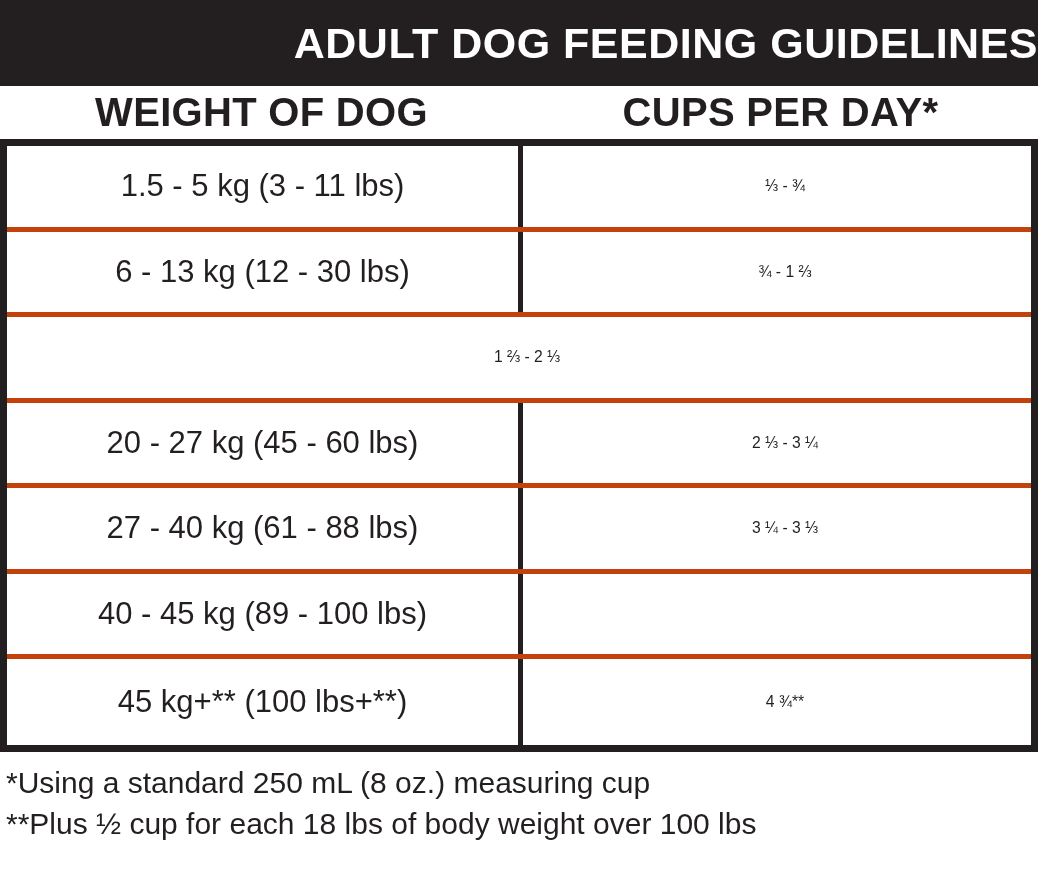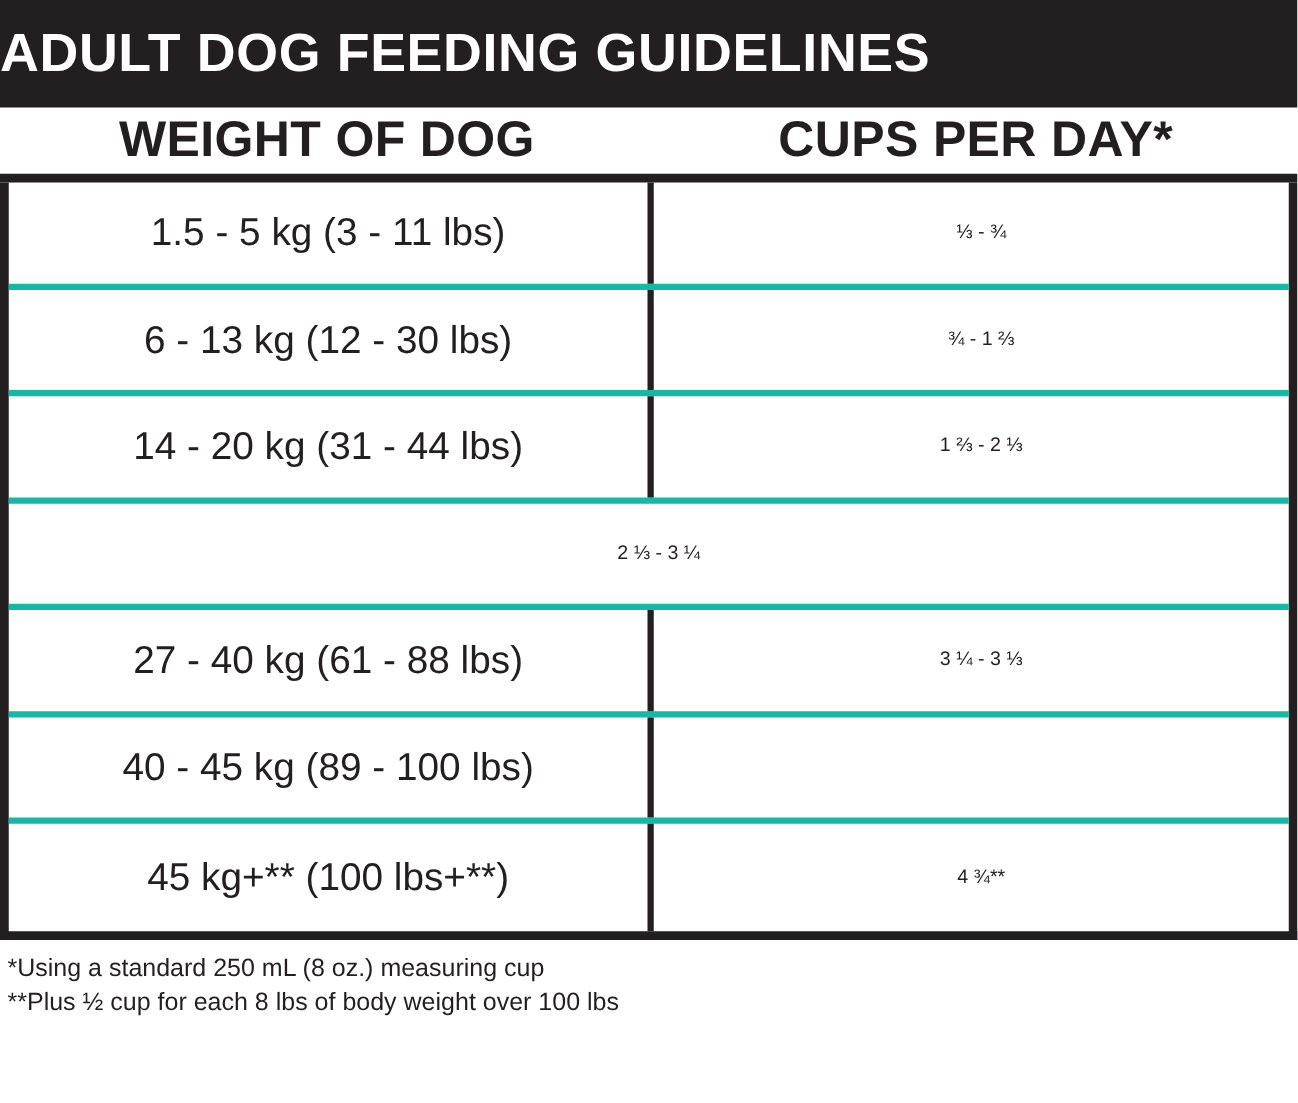--- a/index.html
+++ b/index.html
@@ -20,21 +20,21 @@
     position: relative;
     box-sizing: border-box;
   }
   
   .title-bar {
     background: #231f20;
     color: #ffffff;
     height: 86px;
     display: flex;
     align-items: center;
-    justify-content: flex-start;
+    justify-content: flex-end;
     box-sizing: border-box;
   }
   .title-bar .title-text {
     font-size: 43px;
     font-weight: bold;
     letter-spacing: 0.5px;
     text-align: center;
     line-height: 1;
   }
   
@@ -65,21 +65,21 @@
     border-left: 7px solid #231f20;
     border-right: 7px solid #231f20;
     border-bottom: 7px solid #231f20;
     box-sizing: border-box;
     width: 1038px;
   }
   .data-row {
     display: flex;
     height: 85.5px;
     box-sizing: border-box;
-    border-bottom: 5px solid #14b8a6;
+    border-bottom: 5px solid #c2410c;
   }
   .data-row.last {
     border-bottom: none;
     justify-content: center;
   }
   .cell {
     display: flex;
     align-items: center;
     justify-content: center;
     box-sizing: border-box;
@@ -98,21 +98,21 @@
   }
   .frac {
     font-size: 0.98em;
   }
   
   .footnotes {
     padding: 10px 6px 0 6px;
     box-sizing: border-box;
   }
   .footnote {
-    font-size: 20px;
+    font-size: 30px;
     color: #231f20;
     line-height: 1.38;
     white-space: nowrap;
   }
 </style>
 </head>
 <body>
 
 <div class="sheet">
 
@@ -131,25 +131,25 @@
       <div class="cell cell-left">1.5 - 5 kg (3 - 11 lbs)</div>
       <div class="cell cell-right frac">⅓ - ¾</div>
     </div>
 
     <div class="data-row">
       <div class="cell cell-left">6 - 13 kg (12 - 30 lbs)</div>
       <div class="cell cell-right frac">¾ - 1 ⅔</div>
     </div>
 
     <div class="data-row">
-      <div class="cell cell-left">14 - 20 kg (31 - 44 lbs)</div>
       <div class="cell cell-right frac">1 ⅔ - 2 ⅓</div>
     </div>
 
     <div class="data-row">
+      <div class="cell cell-left">20 - 27 kg (45 - 60 lbs)</div>
       <div class="cell cell-right frac">2 ⅓ - 3 ¼</div>
     </div>
 
     <div class="data-row">
       <div class="cell cell-left">27 - 40 kg (61 - 88 lbs)</div>
       <div class="cell cell-right frac">3 ¼ - 3 ⅓</div>
     </div>
 
     <div class="data-row">
       <div class="cell cell-left">40 - 45 kg (89 - 100 lbs)</div>
@@ -157,16 +157,16 @@
 
     <div class="data-row last">
       <div class="cell cell-left">45 kg+** (100 lbs+**)</div>
       <div class="cell cell-right frac">4 ¾**</div>
     </div>
 
   </div>
 
   <div class="footnotes">
     <div class="footnote">*Using a standard 250 mL (8 oz.) measuring cup</div>
-    <div class="footnote">**Plus ½ cup for each 8 lbs of body weight over 100 lbs</div>
+    <div class="footnote">**Plus ½ cup for each 18 lbs of body weight over 100 lbs</div>
   </div>
 
 </div>
 
 </body></html>

